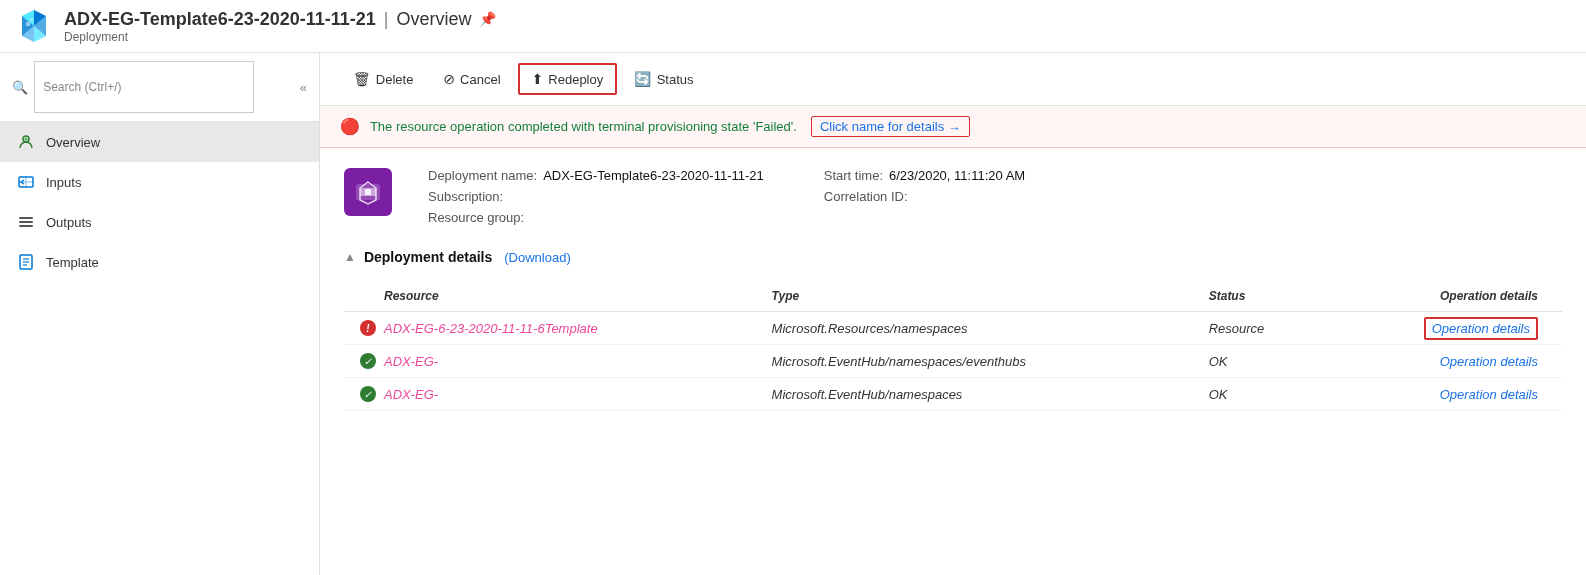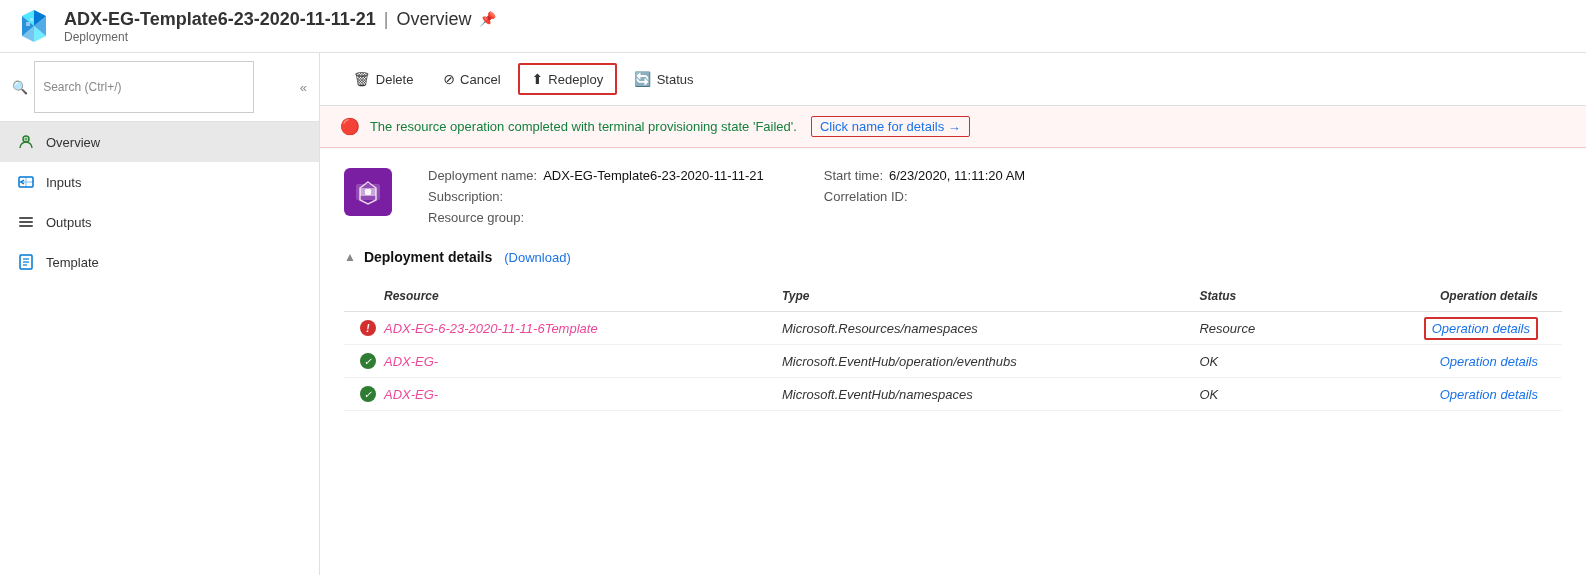--- a/index.html
+++ b/index.html
@@ -246,21 +246,21 @@
       <a class="op-details-link" style="border:2px solid #d32f2f; padding:2px 6px; border-radius:2px;">Operation details</a>
     </td>
   </tr>
               <tr>
     <td style="padding-left:16px;">
       <div style="display:flex; align-items:center; gap:8px;">
         <span style="display:inline-flex;align-items:center;justify-content:center;width:16px;height:16px;background:#2e7d32;border-radius:50%;color:#fff;font-size:10px;">✓</span>
         <a class="resource-link">ADX-EG-</a>
       </div>
     </td>
-    <td>Microsoft.EventHub/operation/eventhubs</td>
+    <td>Microsoft.EventHub/namespaces/eventhubs</td>
     <td>OK</td>
     <td style="text-align:right; padding-right:24px;">
       <a class="op-details-link">Operation details</a>
     </td>
   </tr>
               <tr>
     <td style="padding-left:16px;">
       <div style="display:flex; align-items:center; gap:8px;">
         <span style="display:inline-flex;align-items:center;justify-content:center;width:16px;height:16px;background:#2e7d32;border-radius:50%;color:#fff;font-size:10px;">✓</span>
         <a class="resource-link">ADX-EG-</a>

